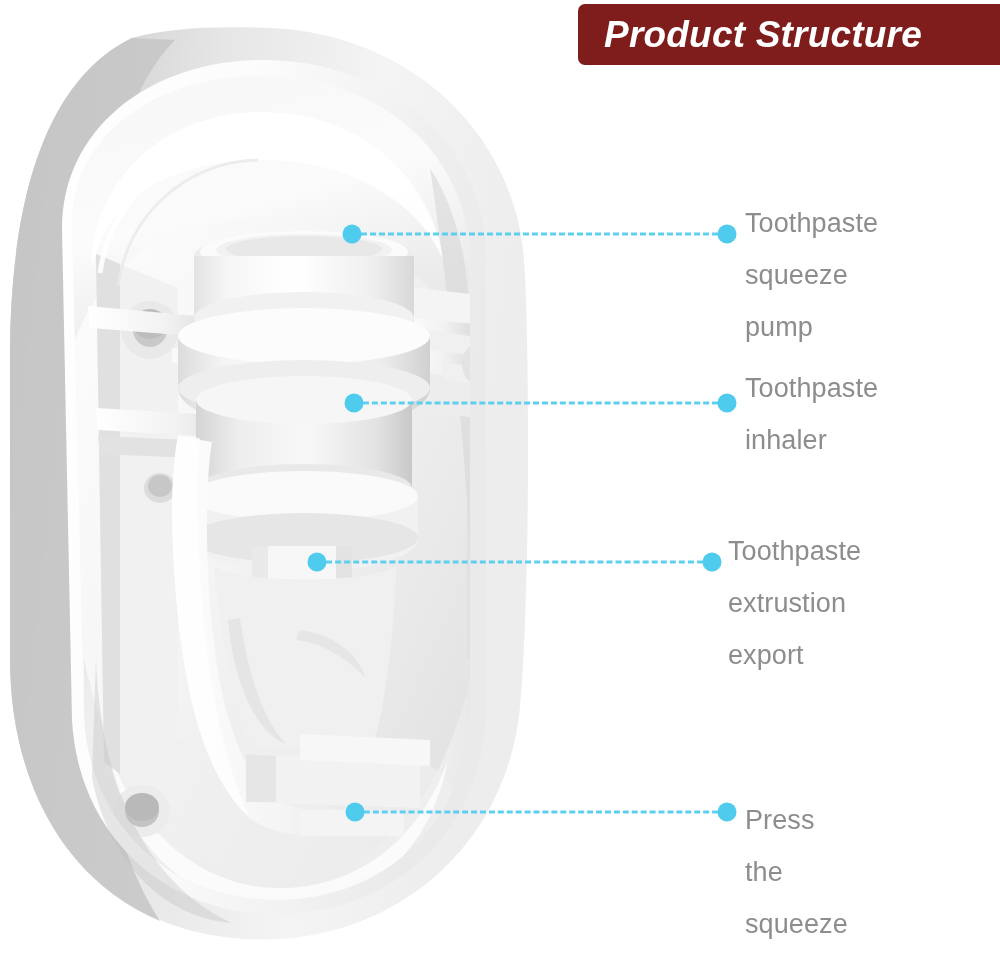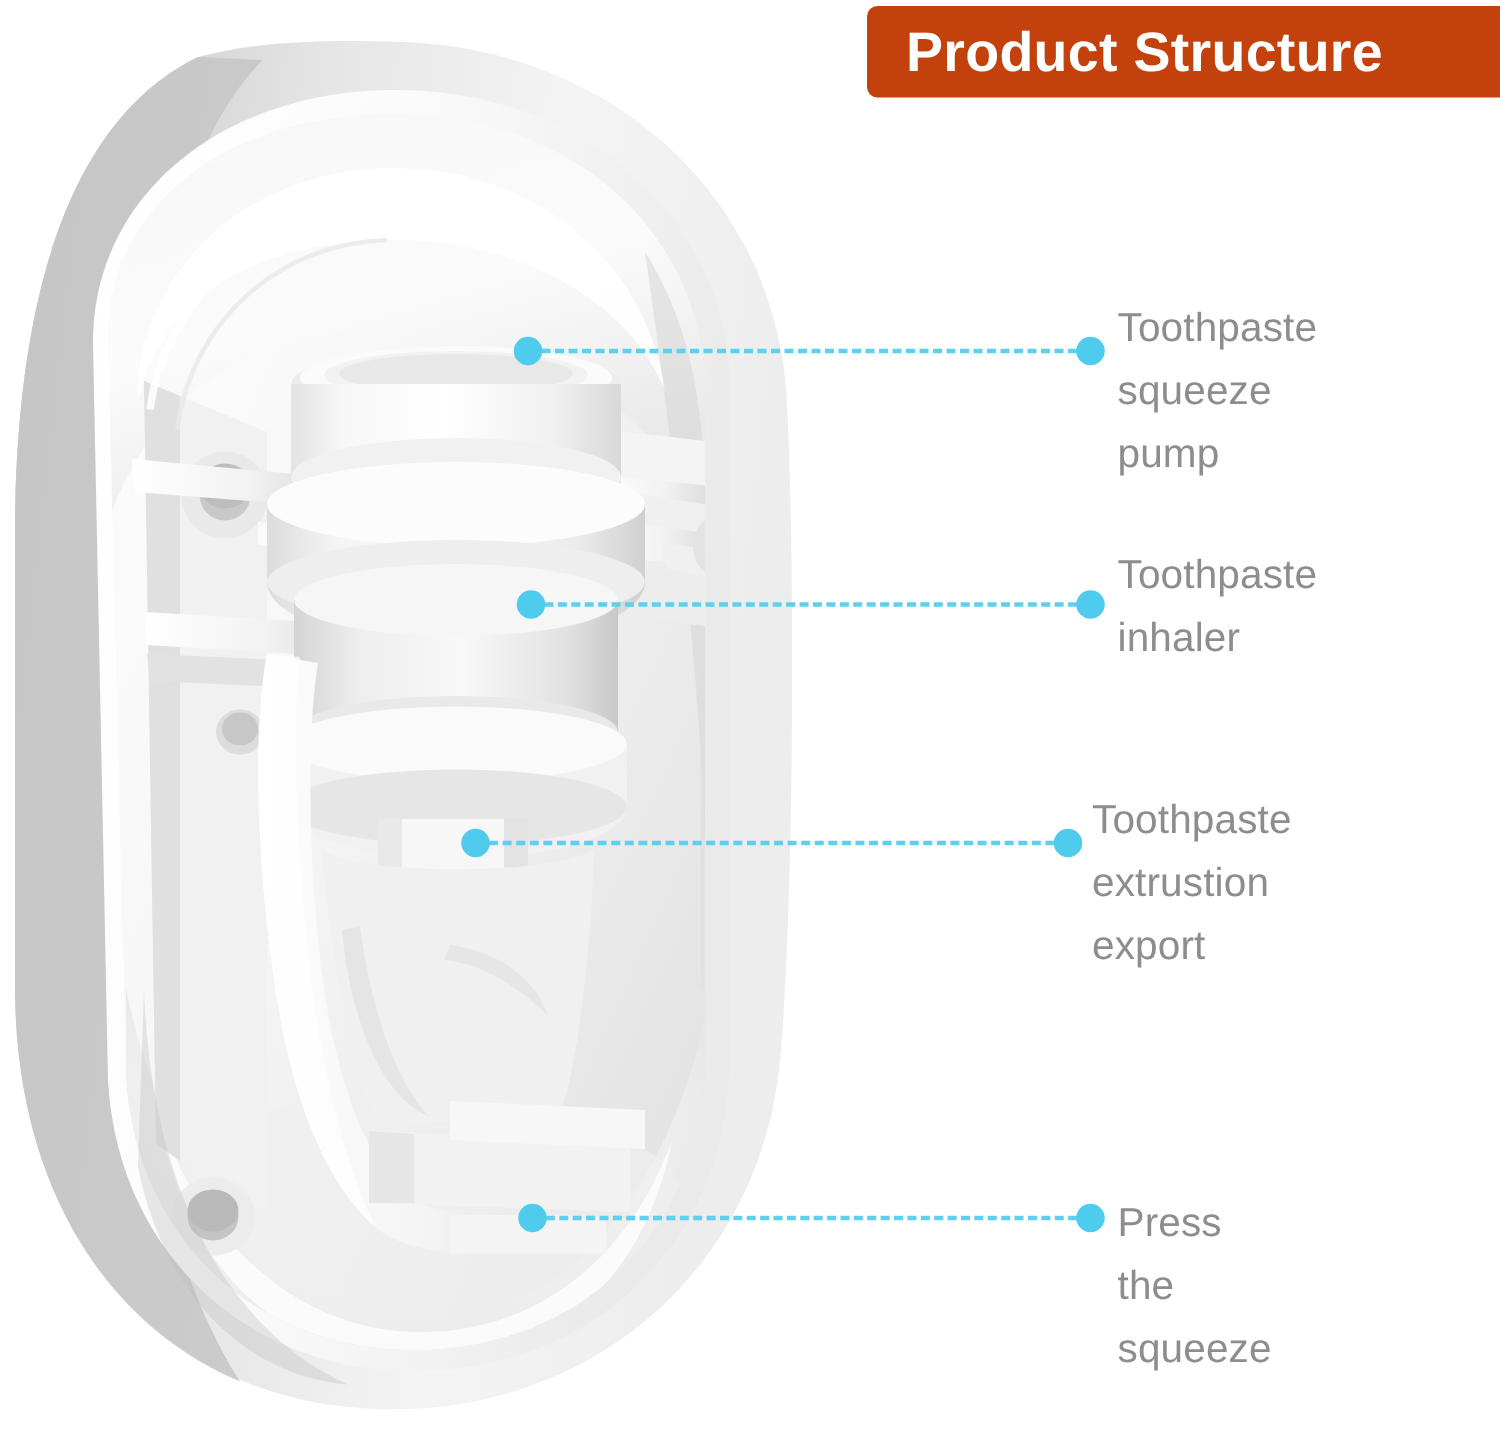--- a/index.html
+++ b/index.html
@@ -13,24 +13,25 @@
     position:relative;
     width:1000px; height:959px;
     background:#ffffff;
   }
 
   
   #title-banner {
     position:absolute;
     left:578px; top:4px;
     width:422px; height:61px;
-    background:#c2410c;
+    background:#7f1d1d;
     border-radius:7px 0 0 7px;
     display:flex; align-items:center; justify-content:flex-start;
     padding-left:26px;
+    font-style:italic;
   }
   #title-text {
     color:#ffffff;
     font-size:37px;
     font-weight:bold;
     letter-spacing:0.2px;
     white-space:nowrap;
     line-height:1;
   }
 
@@ -54,21 +55,21 @@
     position:absolute;
     width:19px; height:19px;
     border-radius:50%;
     background:#4fcbee;
     transform:translate(-50%,-50%);
   }
   .callout-label {
     position:absolute;
     color:#8d8d8d;
     font-size:27px;
-    line-height:42px;
+    line-height:52px;
     white-space:pre-line;
     letter-spacing:0.1px;
   }
 </style>
 </head>
 <body>
 
 <div id="stage">
 
   <div id="product-photo">

